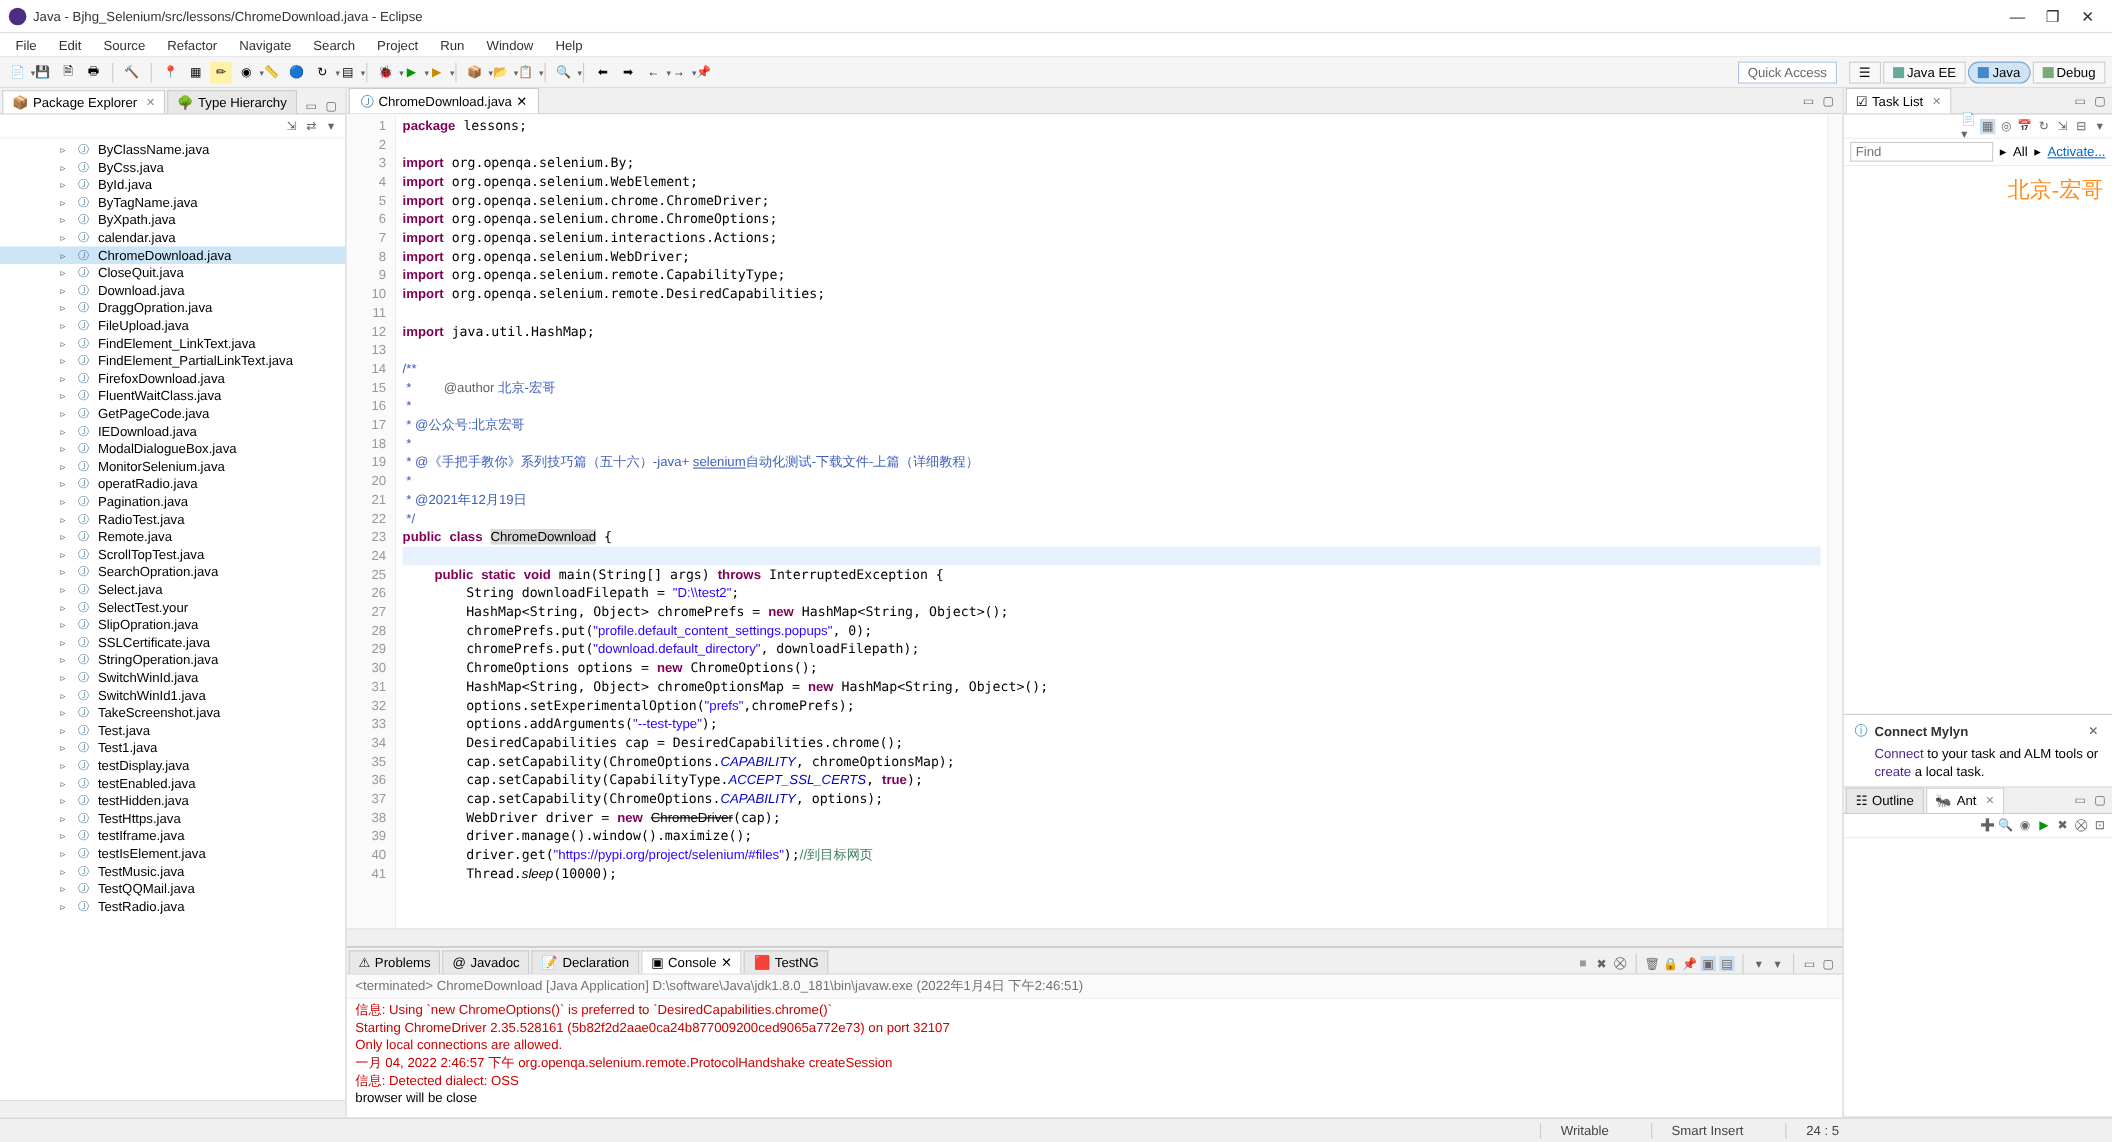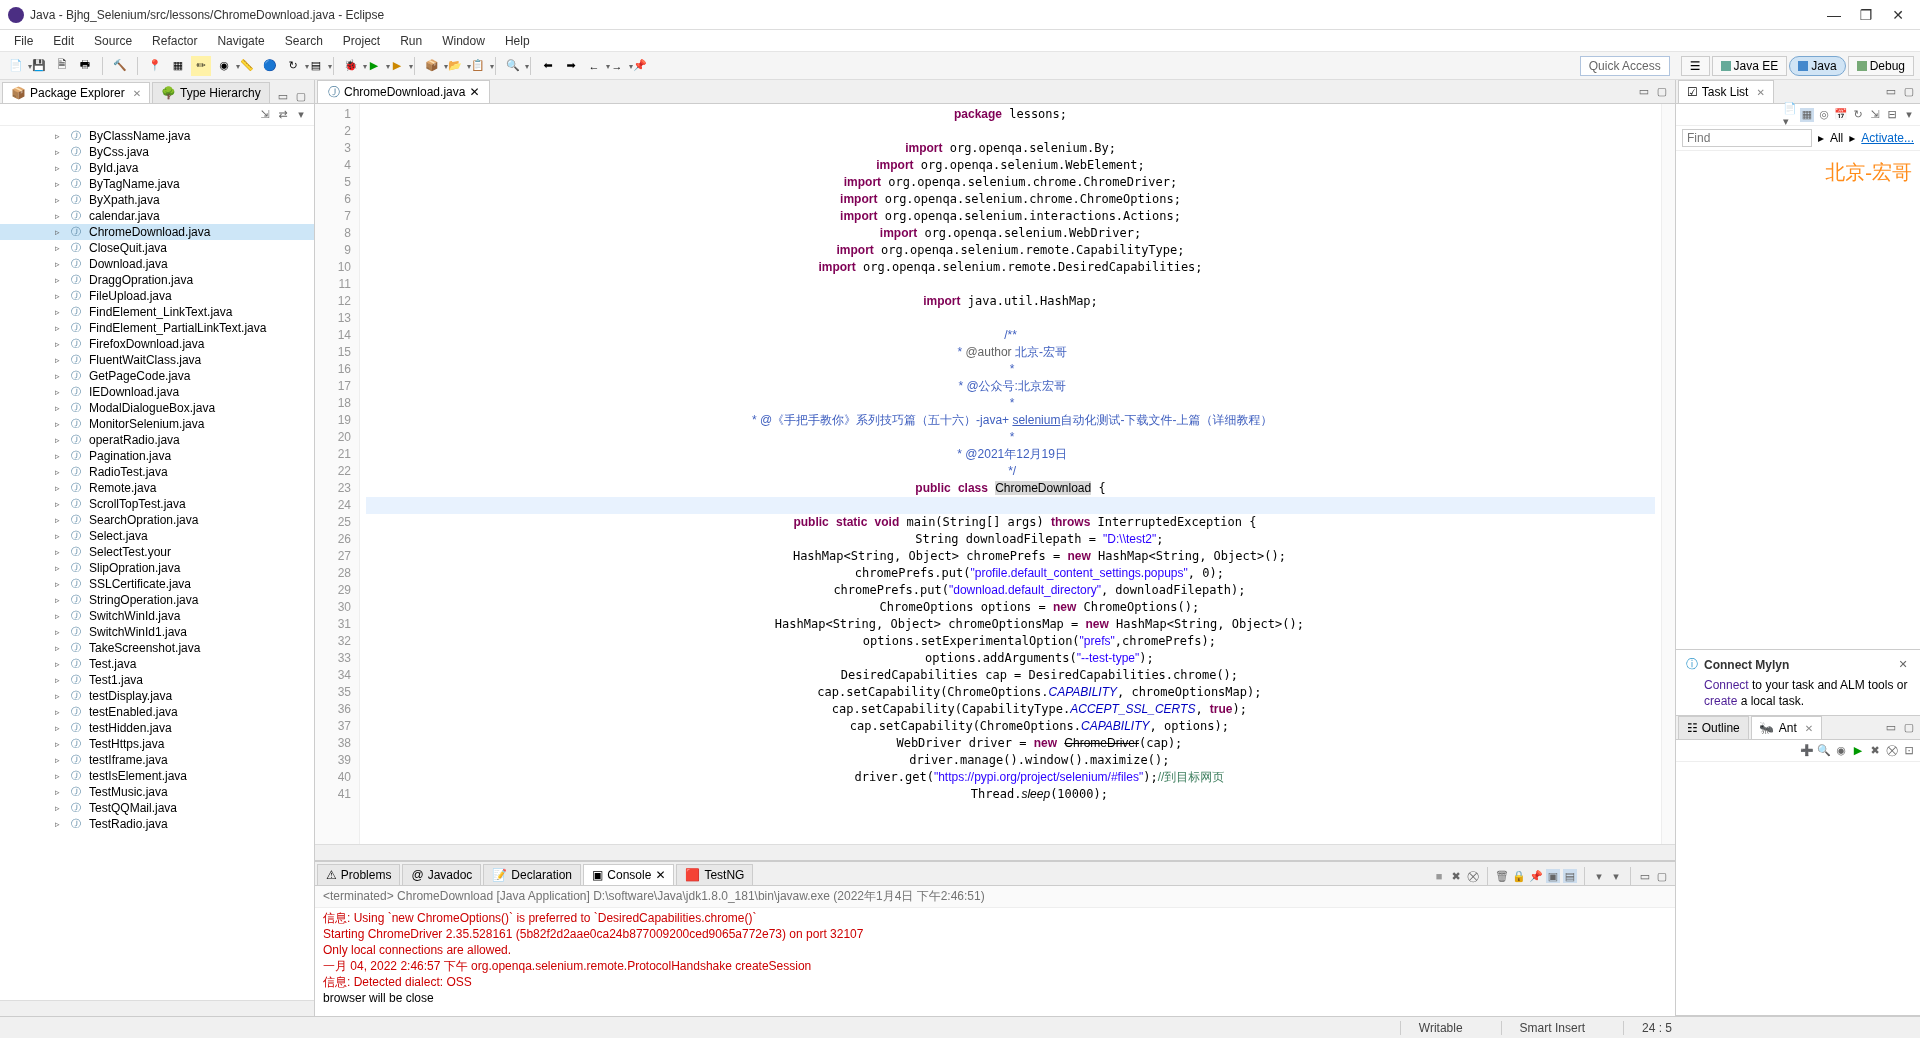--- a/index.html
+++ b/index.html
@@ -34,26 +34,26 @@
 .tree-arrow{width:12px;font-size:9px;color:#666;}
 .file-icon{width:14px;height:14px;font-size:10px;}
 .j-icon{color:#5382a1;}
 .center { flex:1; display:flex; flex-direction:column; overflow:hidden;}
 .editor-area{flex:1;display:flex;flex-direction:column;overflow:hidden;border-bottom:1px solid #ccc;}
 .editor-tabs{height:24px;display:flex;background:#f0f0f0;border-bottom:1px solid #ccc;}
 .etab{padding:3px 10px;background:#fff;border:1px solid #ccc;border-bottom:none;display:flex;align-items:center;gap:4px;margin-left:2px;}
 .editor-body{flex:1;display:flex;overflow:hidden;background:#fff;}
 .gutter{width:45px;text-align:right;padding:2px 8px 2px 0;color:#999;font-family:Consolas,monospace;font-size:12px;line-height:17px;border-right:1px solid #eee;background:#fafafa;user-select:none;}
 .gutter .ln{height:17px;}
-.code{flex:1;padding:2px 6px;font-family:Consolas,monospace;font-size:12px;line-height:17px;white-space:pre;overflow:auto;text-align:center;}
+.code{flex:1;padding:2px 6px;font-family:Consolas,monospace;font-size:12px;line-height:17px;white-space:pre;overflow:auto;}
 .kw{color:#7f0055;font-weight:bold;}
 .str{color:#2a00ff;}
 .cmt{color:#3f7f5f;}
 .doc{color:#3f5fbf;}
-.ann{color:#646464;}
+.ann{color:#646464;margin-left:26px;}
 .it{font-style:italic;color:#0000c0;}
 .strike{text-decoration:line-through;}
 .curline{background:#e8f2fe;display:inline-block;min-width:100%;}
 .ovr{width:14px;background:#fafafa;border-left:1px solid #eee;}
 .bottom-panel{height:155px;display:flex;flex-direction:column;border-top:1px solid #ccc;}
 .btabs{height:24px;display:flex;background:#f0f0f0;border-bottom:1px solid #ccc;align-items:flex-end;}
 .btab{padding:3px 8px;border:1px solid #ccc;border-bottom:none;background:#e8e8e8;margin-left:2px;display:flex;gap:4px;align-items:center;cursor:pointer;}
 .btab.active{background:#fff;}
 .btoolbar{margin-left:auto;display:flex;gap:3px;padding:0 6px;align-items:center;}
 .console-head{padding:2px 8px;color:#737373;border-bottom:1px solid #eee;background:#fafafa;}

